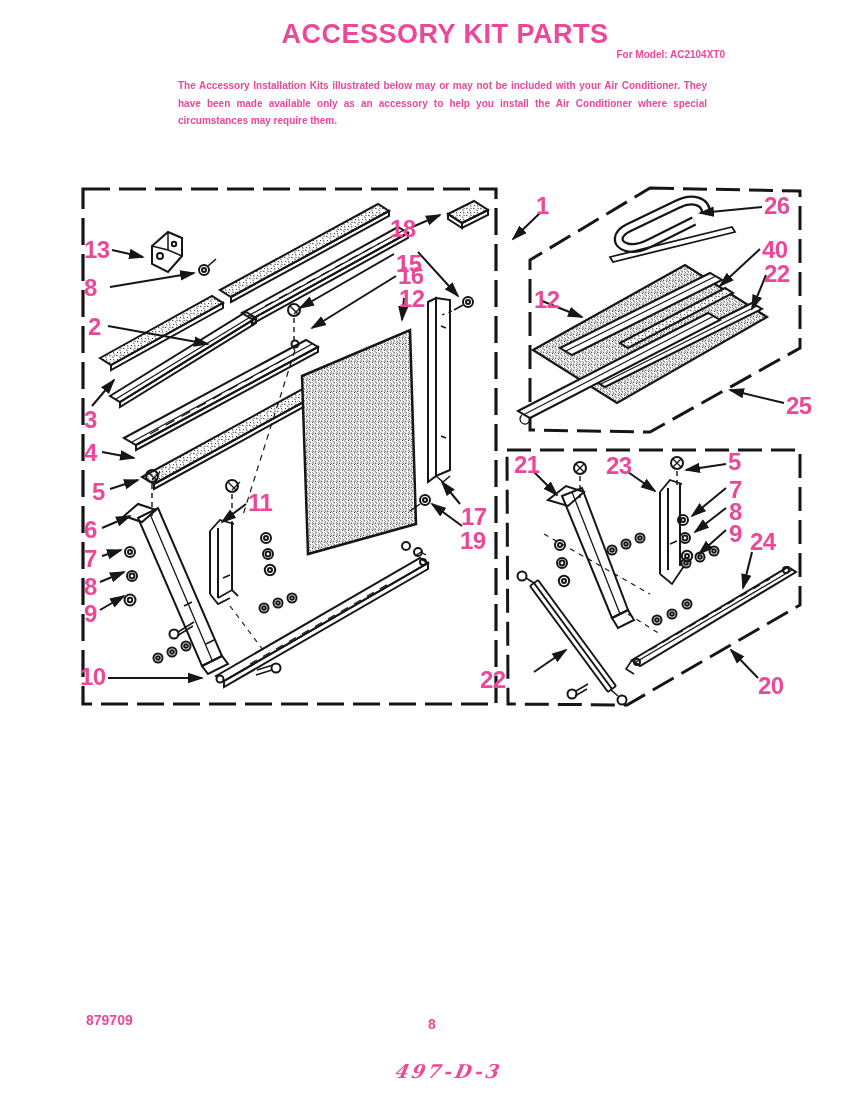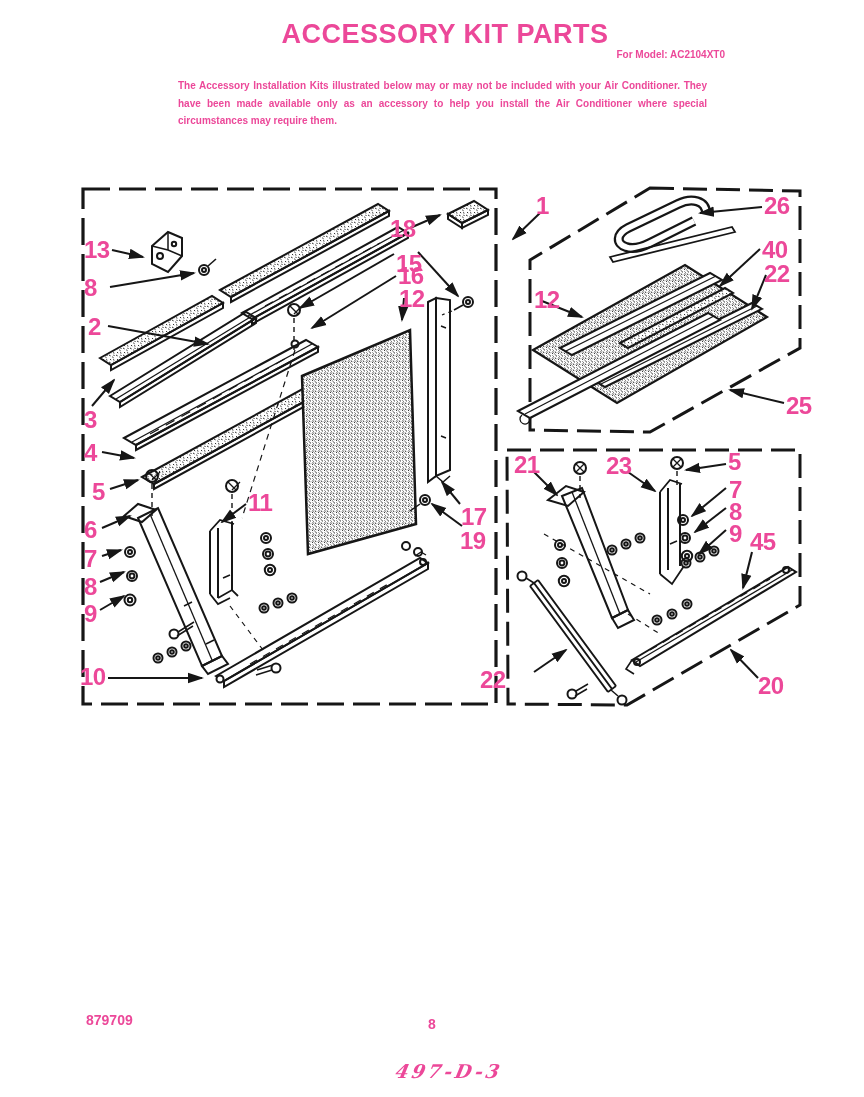--- a/index.html
+++ b/index.html
@@ -398,21 +398,21 @@
   <div class="co" style="left:764px;top:262px">22</div>
   <div class="co" style="left:534px;top:288px">12</div>
   <div class="co" style="left:786px;top:394px">25</div>
 
   <div class="co" style="left:514px;top:453px">21</div>
   <div class="co" style="left:606px;top:454px">23</div>
   <div class="co" style="left:728px;top:450px">5</div>
   <div class="co" style="left:729px;top:478px">7</div>
   <div class="co" style="left:729px;top:500px">8</div>
   <div class="co" style="left:729px;top:522px">9</div>
-  <div class="co" style="left:750px;top:530px">45</div>
+  <div class="co" style="left:750px;top:530px">24</div>
   <div class="co" style="left:480px;top:668px">22</div>
   <div class="co" style="left:758px;top:674px">20</div>
 
   <div class="ftr" style="left:86px;top:1012px">879709</div>
   <div class="ftr" style="left:428px;top:1016px">8</div>
   <div class="stamp">497-D-3</div>
 
 </div>
 
 </body></html>

